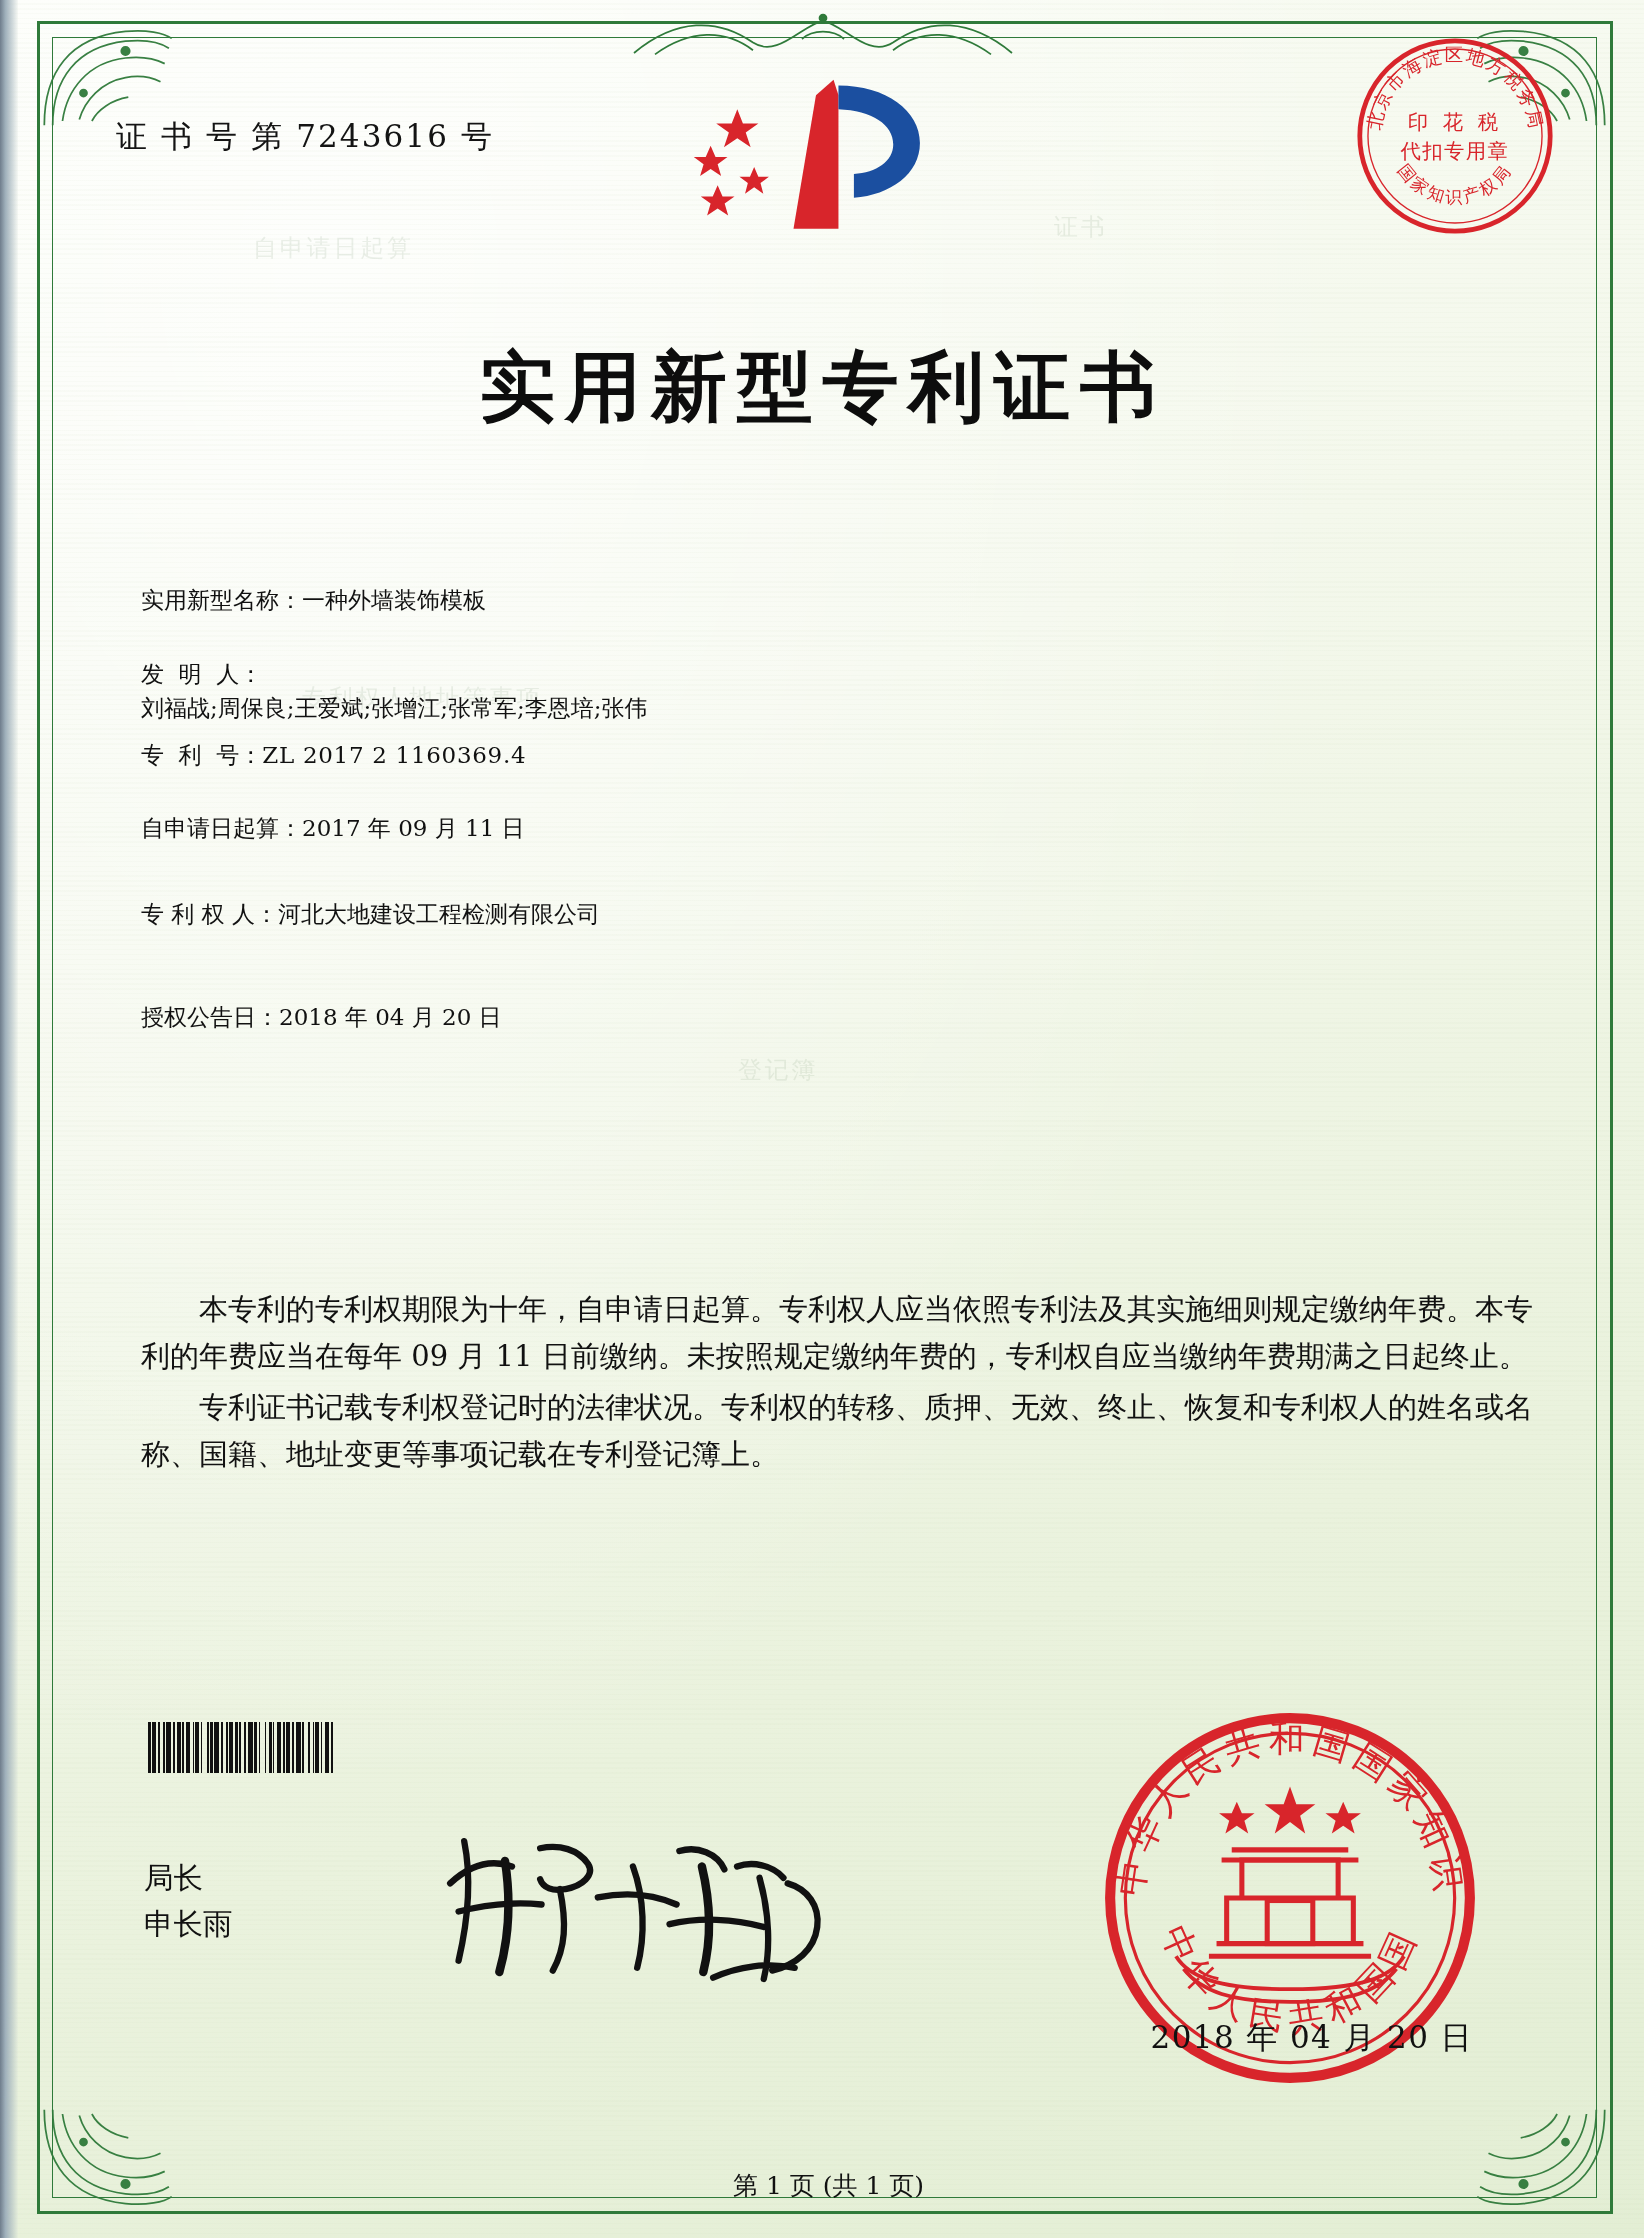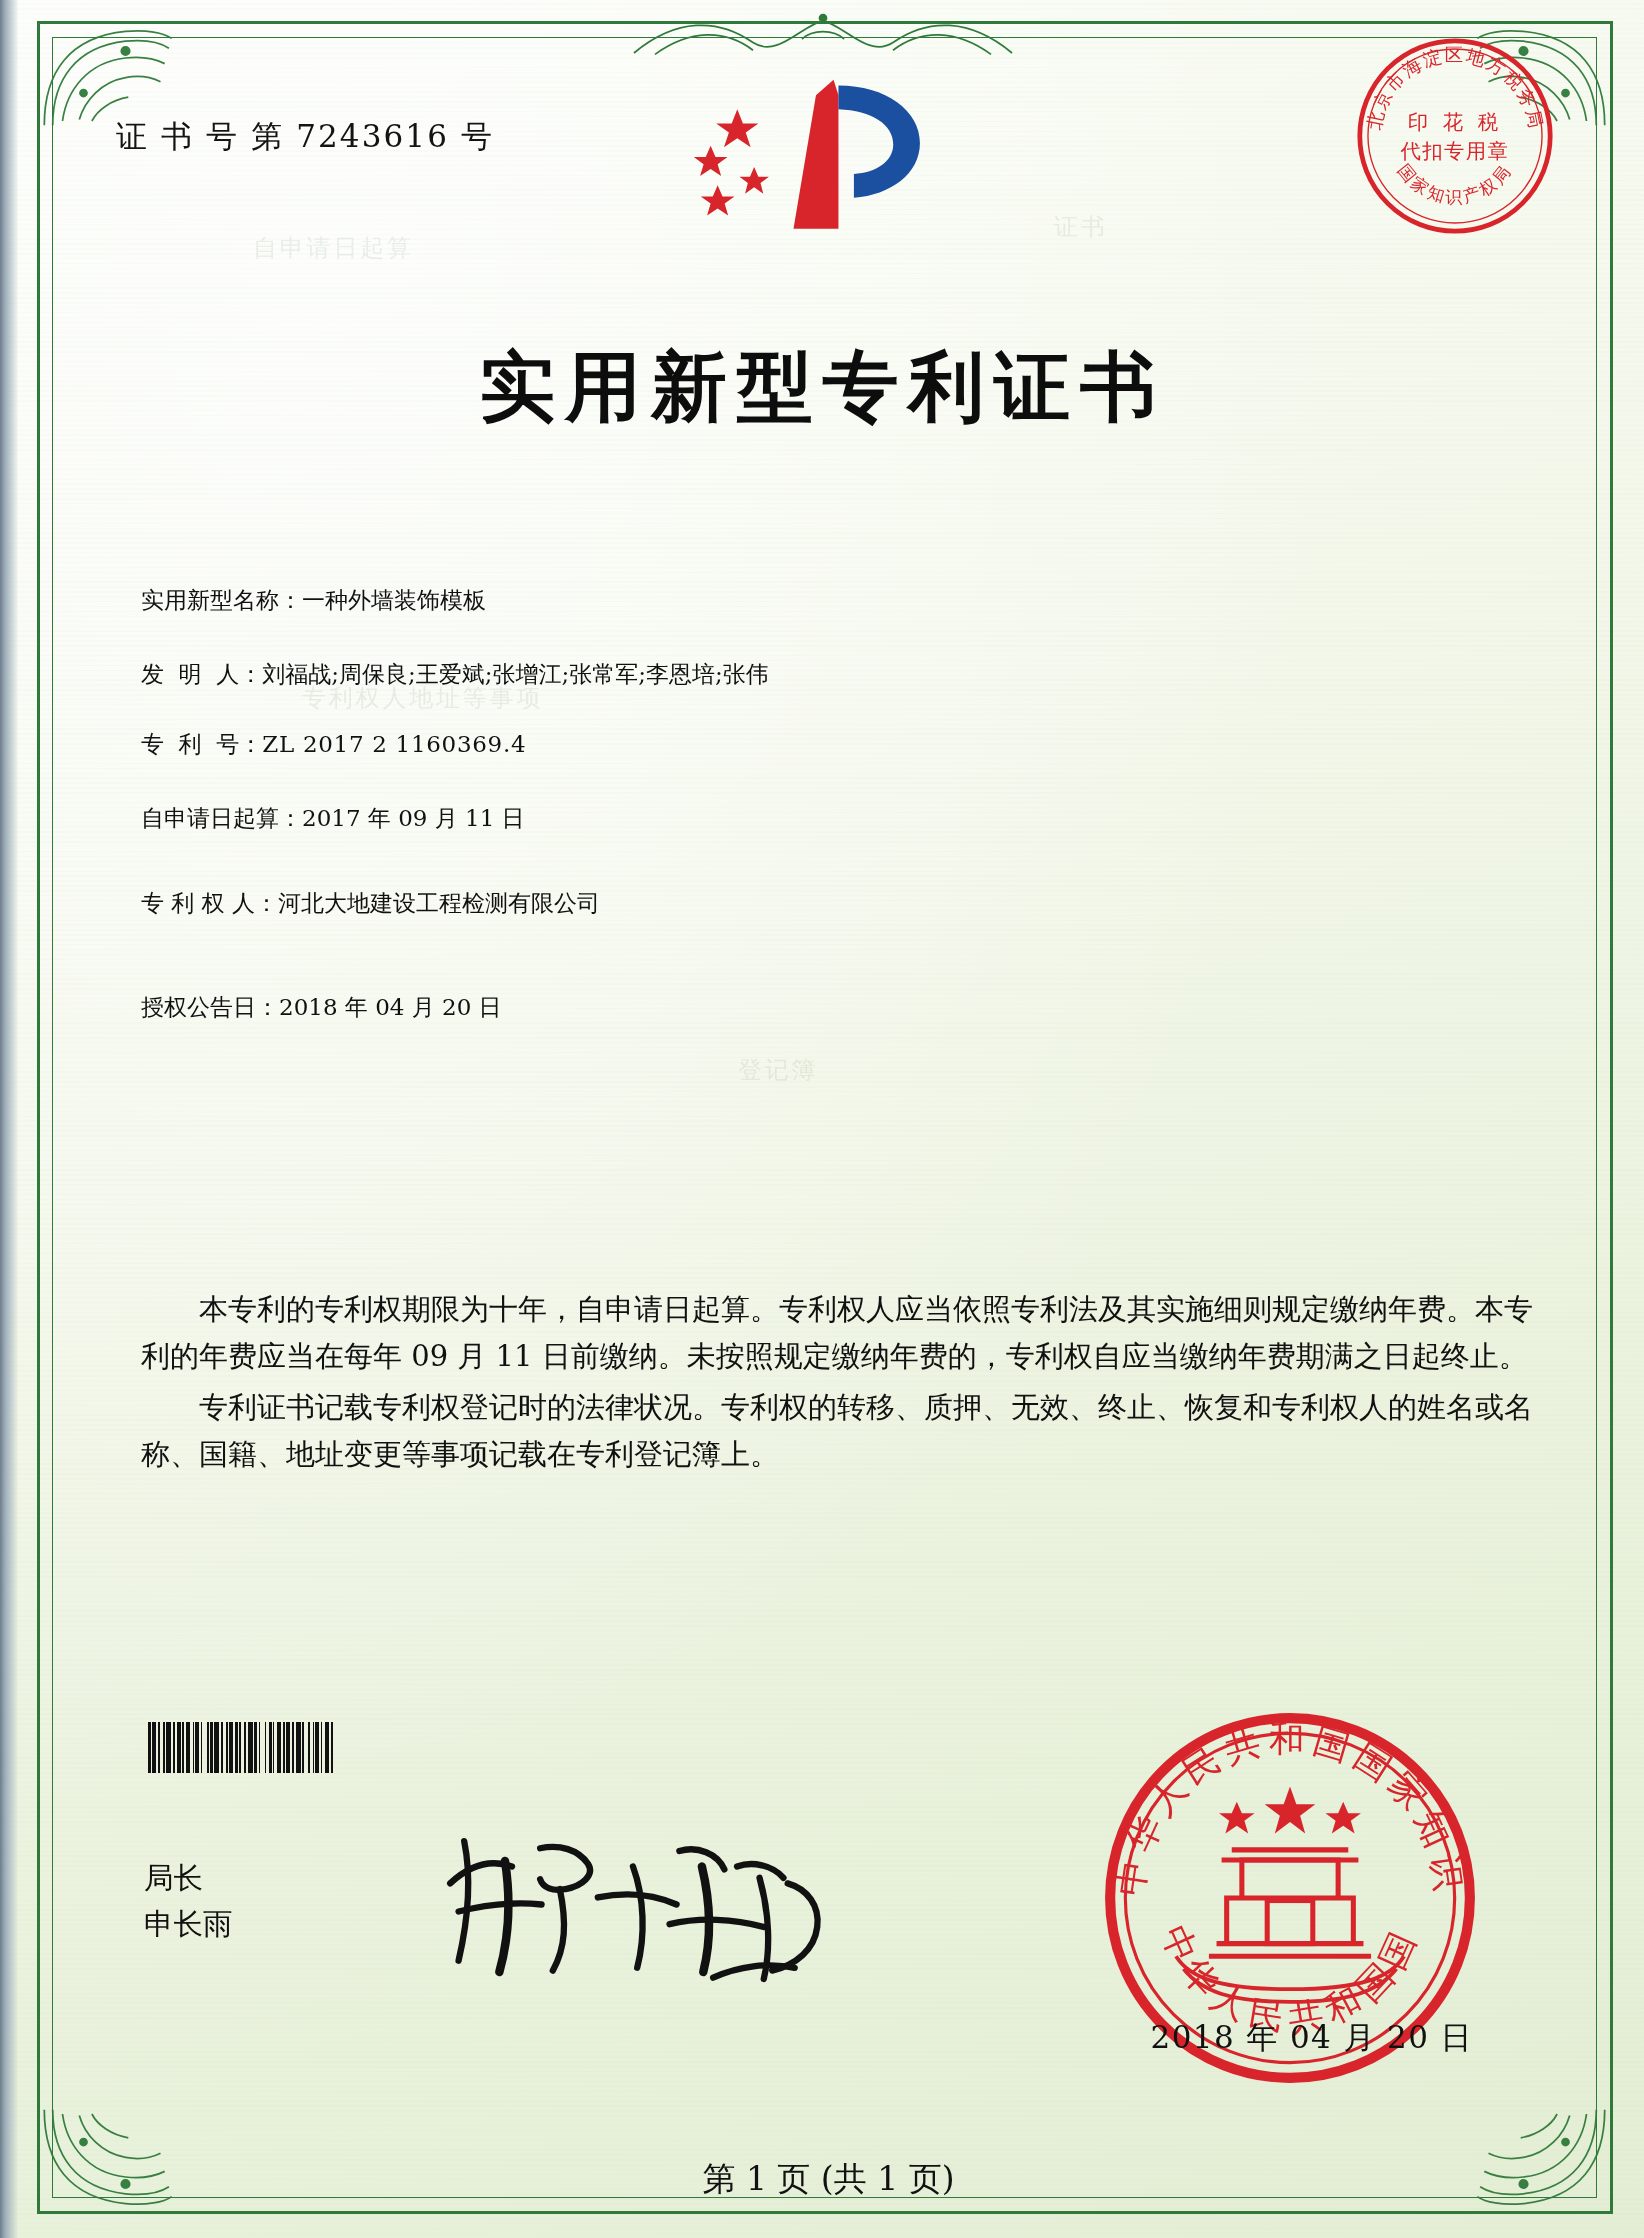--- a/index.html
+++ b/index.html
@@ -211,21 +211,21 @@
     letter-spacing: 1.4px;
     font-family: "DejaVu Serif", "Liberation Serif", serif;
     white-space: nowrap;
   }
 
   .footer {
     position: absolute;
     left: 12px; right: 0;
     bottom: 37px;
     text-align: center;
-    font-size: 33px;
+    font-size: 25px;
     color: #111;
     font-family: "DejaVu Serif", "Liberation Serif", serif;
   }
 
   
   .ghost {
     position: absolute;
     color: rgba(120,150,110,0.14);
     font-size: 24px;
     font-family: "DejaVu Serif", "Liberation Serif", serif;
@@ -338,21 +338,21 @@
     </svg>
   </div>
 
   <div class="title">实用新型专利证书</div>
 
   <div class="fields">
     <div class="field">
       <span class="lab">实用新型名称：</span>
       <span class="val">一种外墙装饰模板</span>
     </div>
-    <div class="field" style="margin-bottom:36px;">
+    <div class="field" style="margin-bottom:12px;flex-direction:column;">
       <span class="lab">发  明  人：</span>
       <span class="val">刘福战;周保良;王爱斌;张增江;张常军;李恩培;张伟</span>
     </div>
     <div class="field">
       <span class="lab">专  利  号：</span>
       <span class="val mono-num">ZL 2017 2 1160369.4</span>
     </div>
     <div class="field" style="margin-bottom:51px;">
       <span class="lab">自申请日起算：</span>
       <span class="val">2017 年 09 月 11 日</span>

